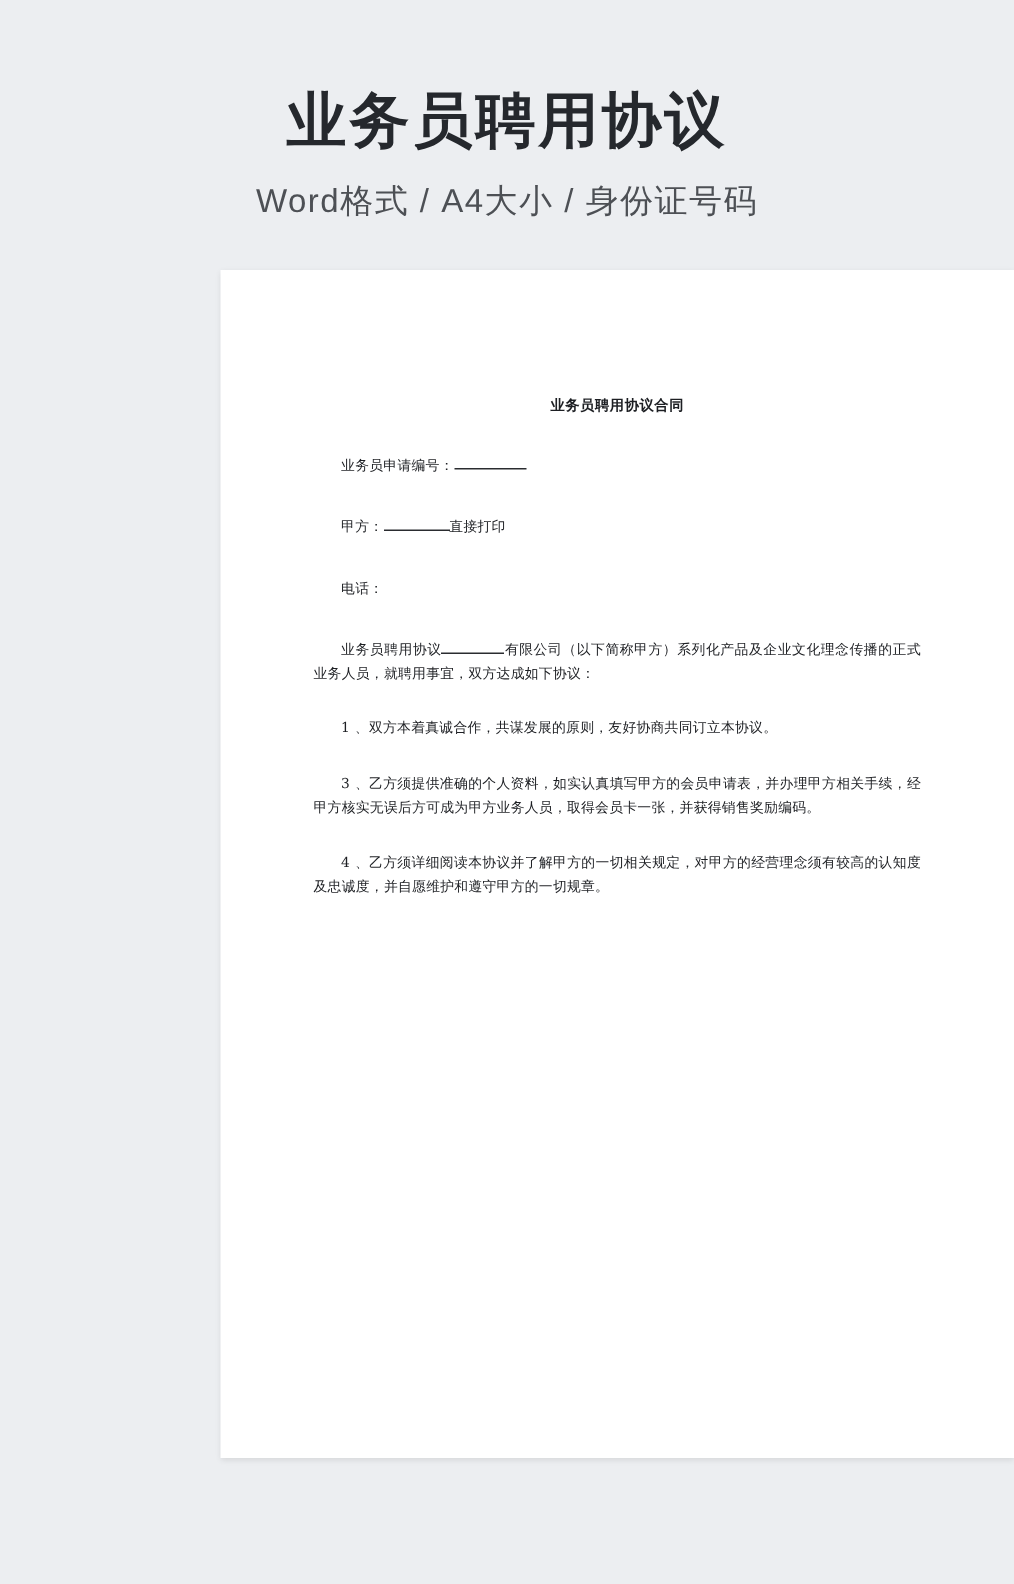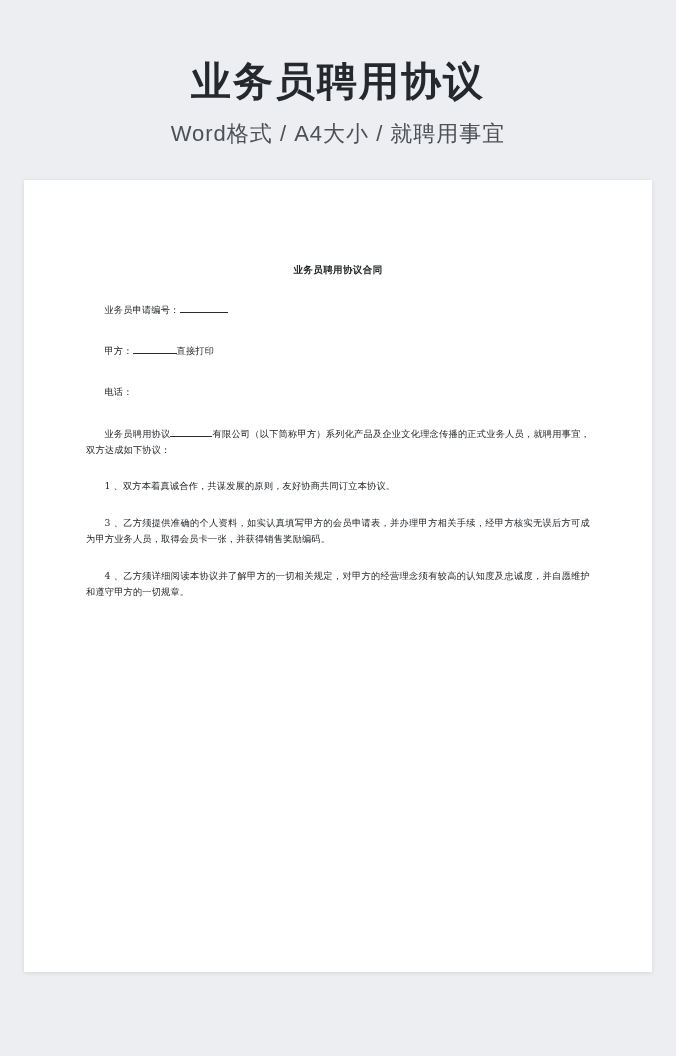--- a/index.html
+++ b/index.html
@@ -13,21 +13,21 @@
     background: #eceef1;
     font-family: "Liberation Sans", sans-serif;
     overflow: hidden;
   }
   .page-wrap {
     width: 676px;
     height: 1056px;
     position: relative;
     display: flex;
     flex-direction: column;
-    align-items: center;
+    align-items: flex-end;
   }
   .banner {
     width: 100%;
     padding-top: 58px;
     text-align: center;
   }
   .banner-title {
     font-size: 40px;
     font-weight: bold;
     color: #25282d;
@@ -37,21 +37,21 @@
   }
   .banner-subtitle {
     font-size: 22px;
     color: #4d5055;
     letter-spacing: 1px;
     margin-top: 14px;
     font-weight: normal;
   }
   .doc-sheet {
     margin-top: 31px;
-    width: 628px;
+    width: 529px;
     height: 792px;
     background: #ffffff;
     box-shadow: 0 1px 4px rgba(0,0,0,0.10);
     position: relative;
     padding: 62px 62px 40px 62px;
   }
   .doc-title {
     text-align: center;
     font-size: 9.5px;
     font-weight: bold;
@@ -75,30 +75,30 @@
     letter-spacing: 0.2px;
   }
   .blank {
     display: inline-block;
     border-bottom: 1px solid #2a2c30;
     vertical-align: baseline;
   }
   .blank.w60 { width: 48px; }
   .blank.w55 { width: 44px; }
   .blank.w50 { width: 42px; }
-  .field-line { margin-bottom: 25px; font-family: Liberation Serif, serif; }
+  .field-line { margin-bottom: 25px; }
 </style>
 </head>
 <body>
 
 <div class="page-wrap">
 
   <div class="banner">
     <div class="banner-title">业务员聘用协议</div>
-    <div class="banner-subtitle">Word格式 / A4大小 / 就聘用事宜</div>
+    <div class="banner-subtitle">Word格式 / A4大小 / 身份证号码</div>
   </div>
 
   <div class="doc-sheet">
     <div class="doc-title">业务员聘用协议合同</div>
 
     <div class="doc-body">
 
       <p class="para field-line"><span>业务员申请编号：</span><span class="blank w60"></span></p>
 
       <p class="para field-line"><span>甲方：</span><span class="blank w55"></span><span>直接打印</span></p>

